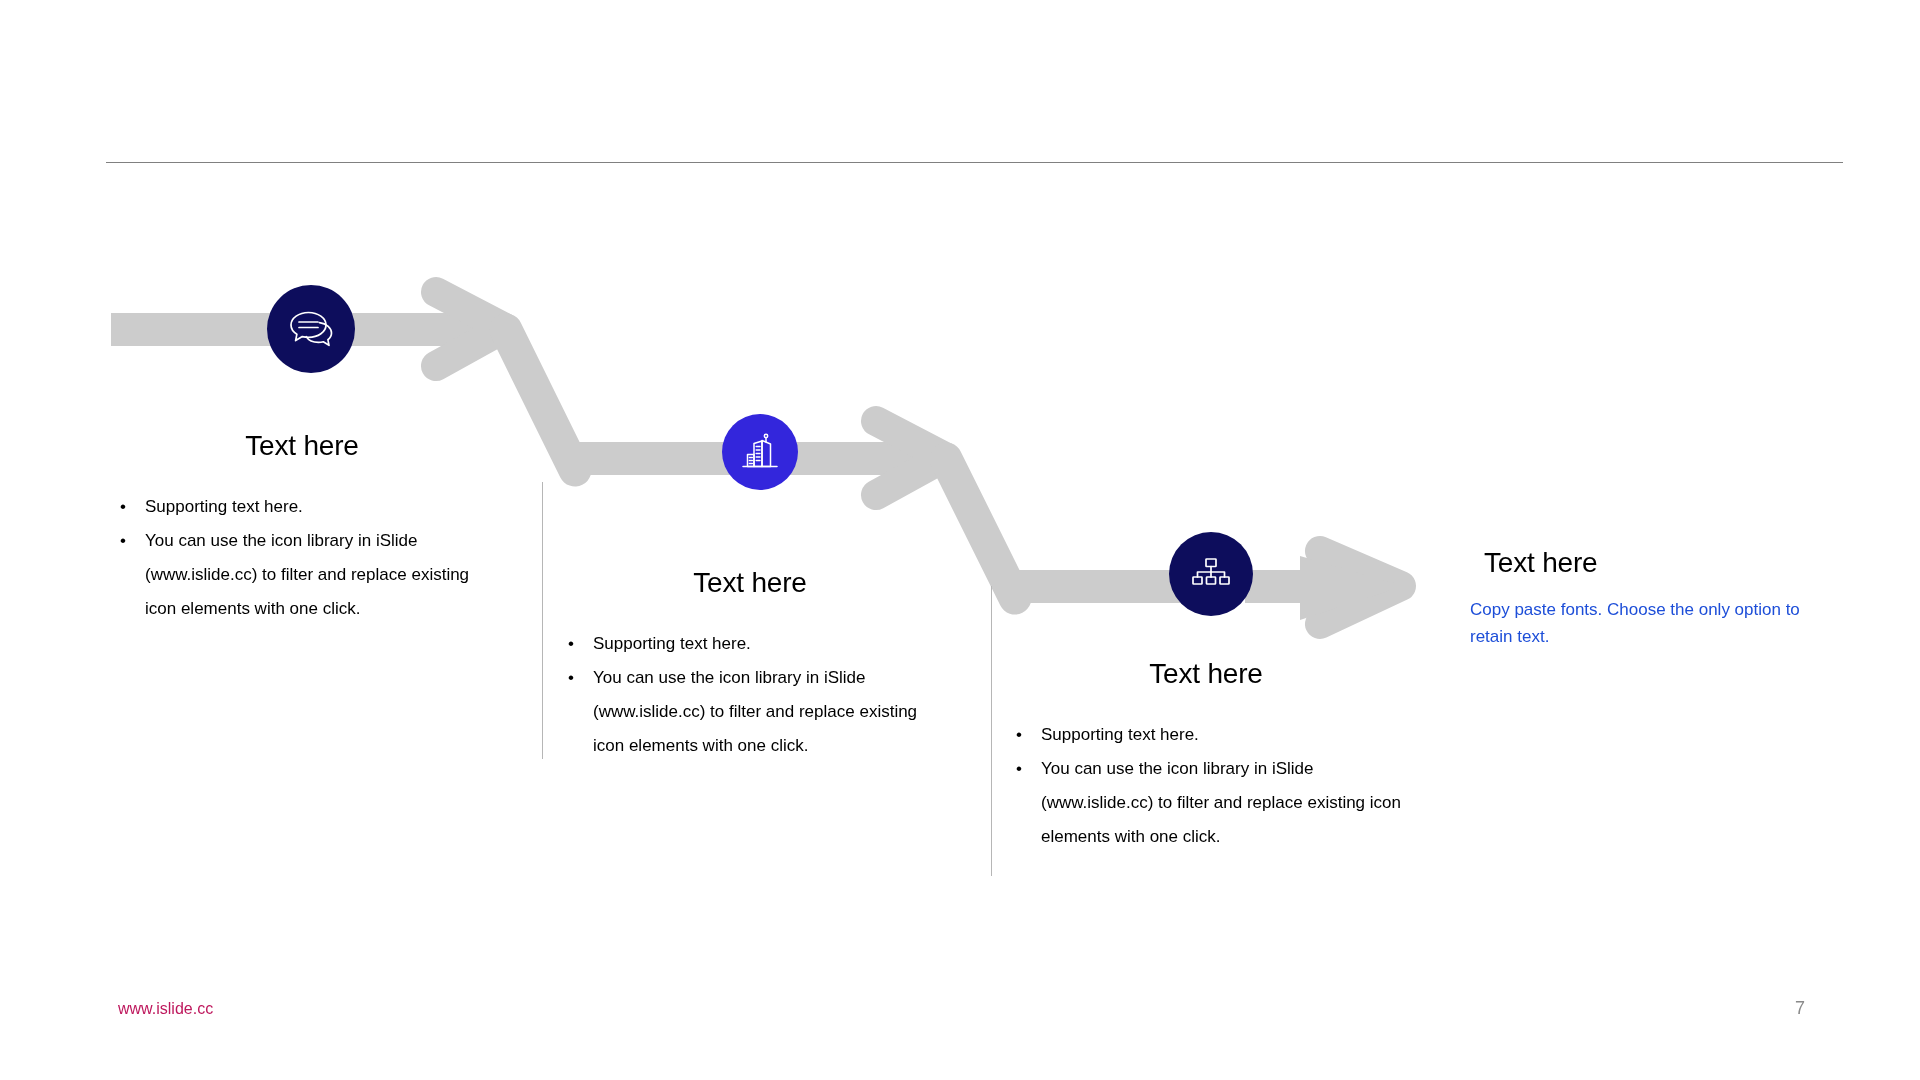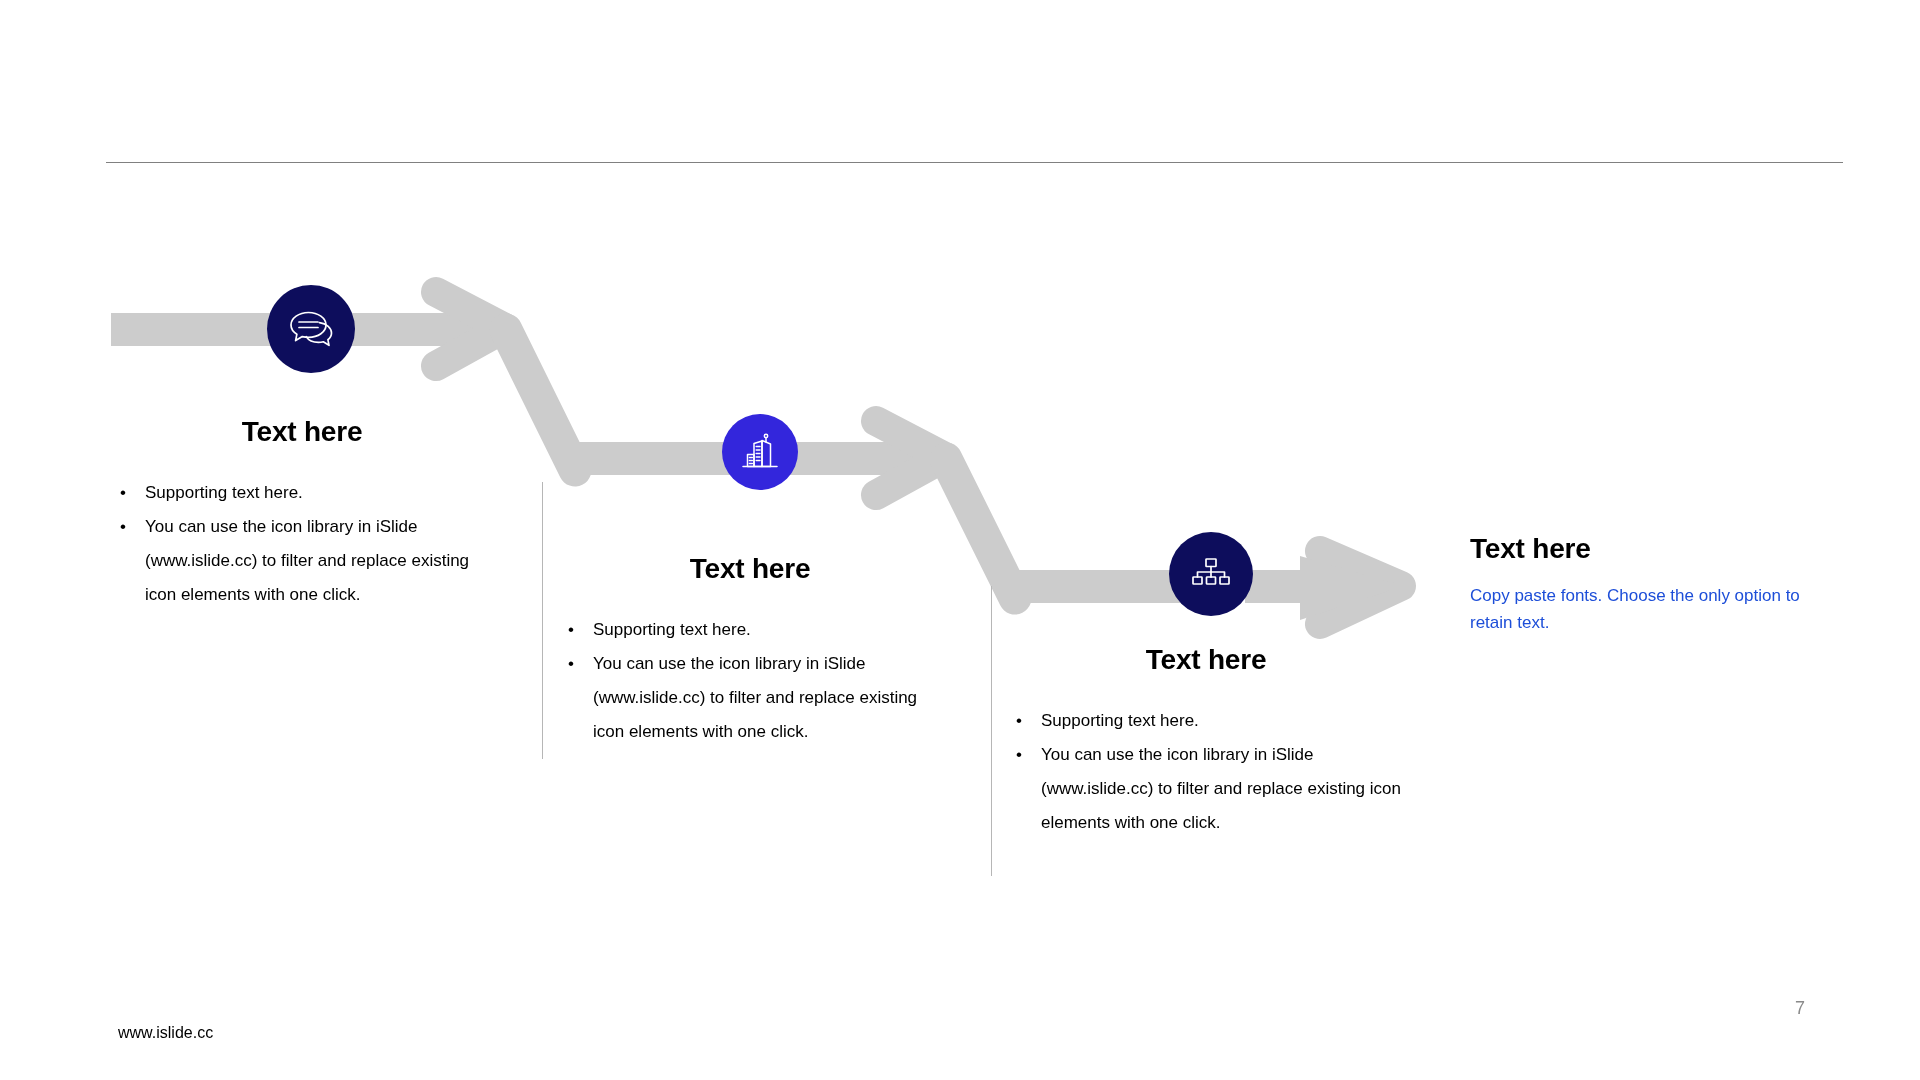--- a/index.html
+++ b/index.html
@@ -65,25 +65,25 @@
   }
   .v-divider-1 { left: 542px; top: 482px; height: 277px; }
   .v-divider-2 { left: 991px; top: 586px; height: 290px; }
 
   
   .col {
     position: absolute;
   }
   .col-title {
     font-size: 28px;
-    font-weight: bold;
+    font-weight: normal;
     letter-spacing: -0.2px;
     line-height: 1.15;
     color: #000000;
-    margin: 0;
+    margin: 14px;
   }
   .bullets {
     list-style: none;
     margin: 0;
     padding: 0;
   }
   .bullets li {
     position: relative;
     padding-left: 27px;
     font-size: 17px;
@@ -121,23 +121,23 @@
     font-size: 17px;
     line-height: 1.55;
     color: #1d4ed8;
     margin: 0;
   }
 
   
   .footer-url {
     position: absolute;
     left: 118px;
-    top: 1024px;
+    top: 1000px;
     font-size: 16px;
-    color: #000000;
+    color: #be185d;
   }
   .page-number {
     position: absolute;
     left: 1795px;
     top: 998px;
     font-size: 18px;
     color: #8a8a8a;
   }
 </style>
 </head>

